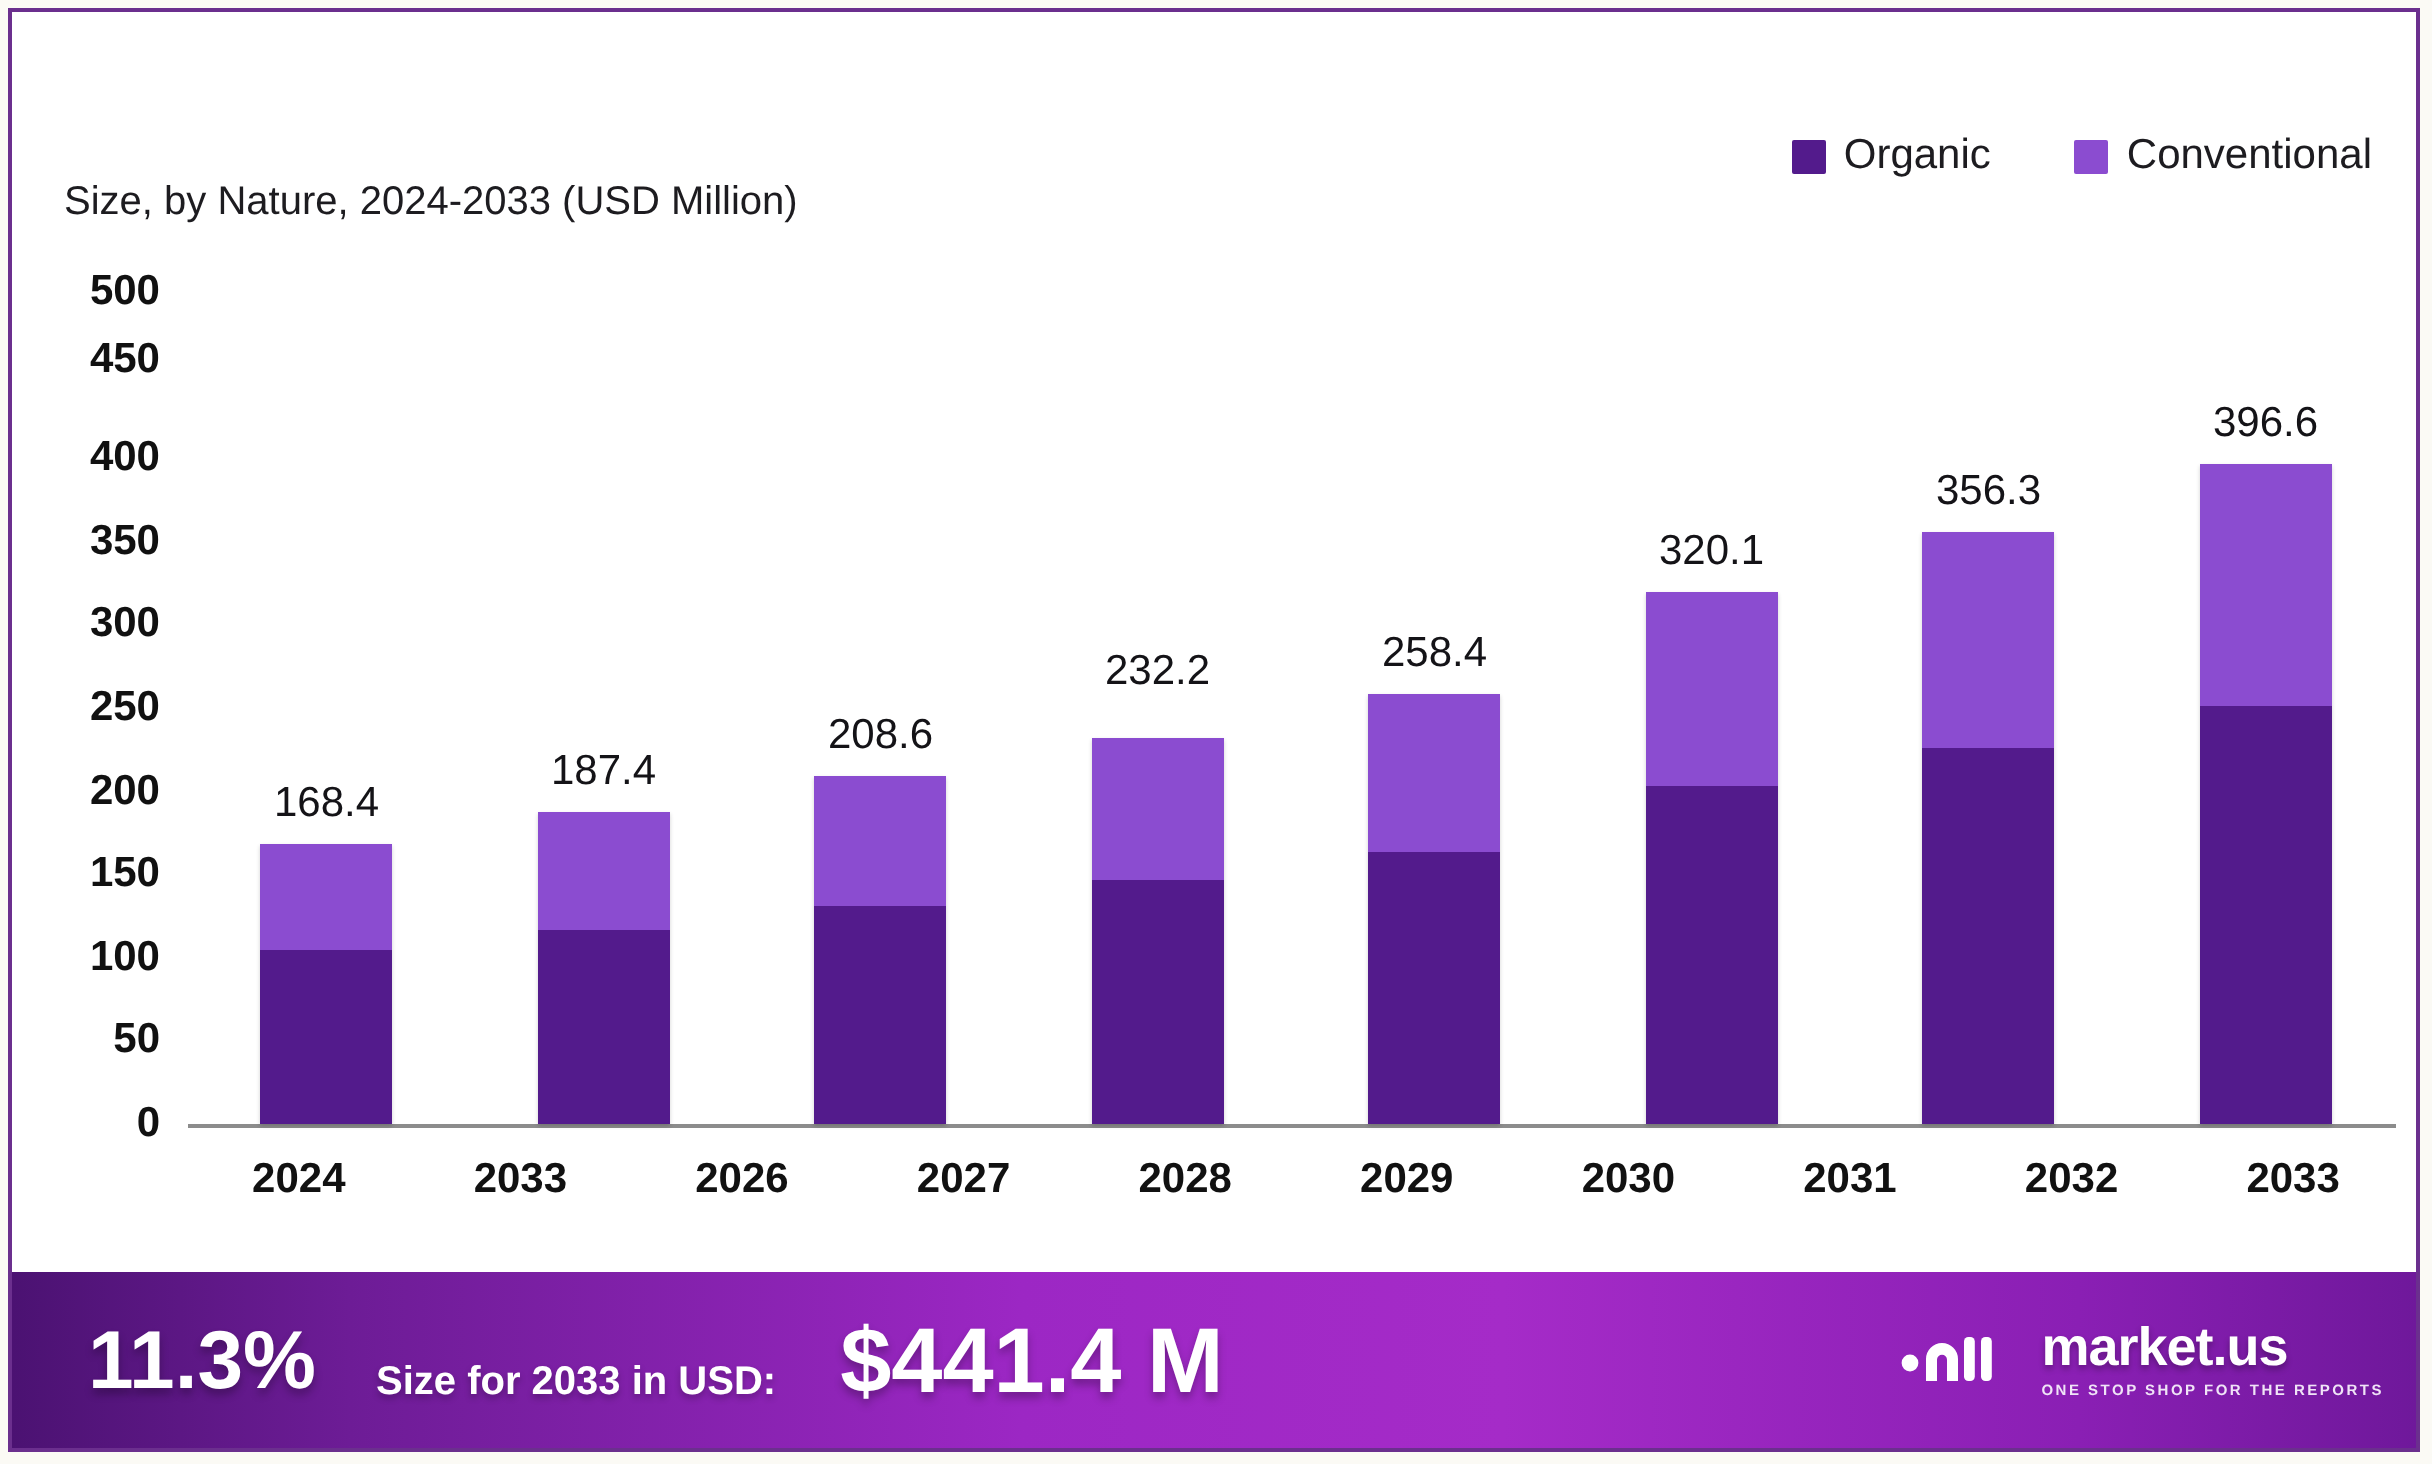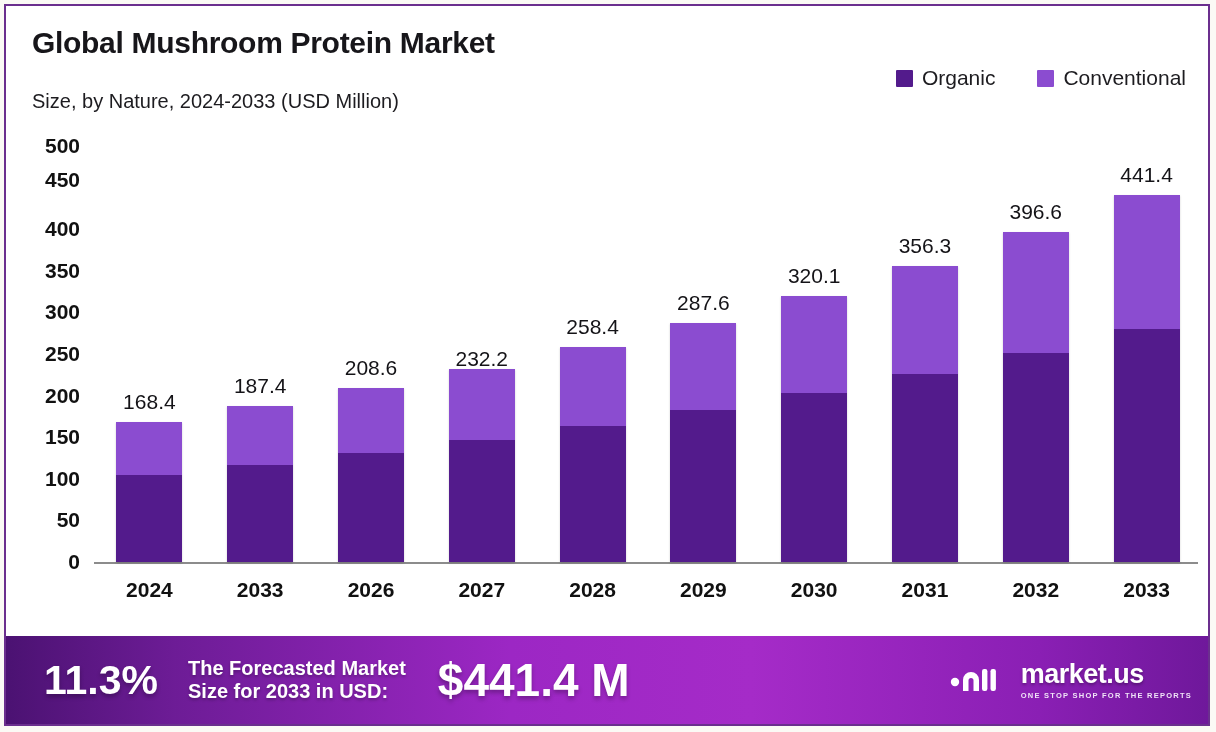--- a/index.html
+++ b/index.html
@@ -120,21 +120,20 @@
     color:#f0e3f7;font-size:7.5px;font-weight:bold;
     letter-spacing:1.25px;margin-top:3px;white-space:nowrap;
   }
 </style>
 </head>
 <body>
 
 <div id="frame">
 
   <div class="header">
-    <div class="title">Global Mushroom Protein Market</div>
     <div class="subtitle">Size, by Nature, 2024-2033 (USD Million)</div>
     <div class="legend" id="legend">
         <div class="legend-item">
           <span class="legend-swatch" style="background: rgb(83, 27, 140);"></span>
           <span class="legend-label">Organic</span>
         </div>
         <div class="legend-item">
           <span class="legend-swatch" style="background: rgb(139, 76, 208);"></span>
           <span class="legend-label">Conventional</span>
         </div>
@@ -172,66 +171,52 @@
           </div>
         </div>
         <div class="bar-slot">
           <div class="bar-value" style="top: 232.445px;">208.6</div>
           <div class="bar" style="height: 173.555px; top: 264.445px;">
             <div class="seg-top" style="height: 64.9792px; background: rgb(139, 76, 208);"></div>
             <div class="seg-bottom" style="height: 108.576px; background: rgb(83, 27, 140);"></div>
           </div>
         </div>
         <div class="bar-slot">
-          <div class="bar-value" style="top: 223px;">232.2</div>
+          <div class="bar-value" style="top: 200px;">232.2</div>
           <div class="bar" style="height: 193.19px; top: 244.81px;">
             <div class="seg-top" style="height: 71.3024px; background: rgb(139, 76, 208);"></div>
             <div class="seg-bottom" style="height: 121.888px; background: rgb(83, 27, 140);"></div>
           </div>
         </div>
         <div class="bar-slot">
           <div class="bar-value" style="top: 191.011px;">258.4</div>
           <div class="bar" style="height: 214.989px; top: 223.011px;">
             <div class="seg-top" style="height: 78.5408px; background: rgb(139, 76, 208);"></div>
             <div class="seg-bottom" style="height: 136.448px; background: rgb(83, 27, 140);"></div>
           </div>
         </div>
         <div class="bar-slot">
-          <div class="bar-value" style="top: 166.717px;">287.6</div>
-          <div class="bar" style="height: 239.283px; top: 198.717px;">
-            <div class="seg-top" style="height: 87.4432px; background: rgb(139, 76, 208);"></div>
-            <div class="seg-bottom" style="height: 151.84px; background: rgb(83, 27, 140);"></div>
-          </div>
-        </div>
-        <div class="bar-slot">
           <div class="bar-value" style="top: 139.677px;">320.1</div>
           <div class="bar" style="height: 266.323px; top: 171.677px;">
             <div class="seg-top" style="height: 97.4272px; background: rgb(139, 76, 208);"></div>
             <div class="seg-bottom" style="height: 168.896px; background: rgb(83, 27, 140);"></div>
           </div>
         </div>
         <div class="bar-slot">
           <div class="bar-value" style="top: 109.558px;">356.3</div>
           <div class="bar" style="height: 296.442px; top: 141.558px;">
             <div class="seg-top" style="height: 108.41px; background: rgb(139, 76, 208);"></div>
             <div class="seg-bottom" style="height: 188.032px; background: rgb(83, 27, 140);"></div>
           </div>
         </div>
         <div class="bar-slot">
           <div class="bar-value" style="top: 76.0288px;">396.6</div>
           <div class="bar" style="height: 329.971px; top: 108.029px;">
             <div class="seg-top" style="height: 120.723px; background: rgb(139, 76, 208);"></div>
             <div class="seg-bottom" style="height: 209.248px; background: rgb(83, 27, 140);"></div>
-          </div>
-        </div>
-        <div class="bar-slot">
-          <div class="bar-value" style="top: 38.7552px;">441.4</div>
-          <div class="bar" style="height: 367.245px; top: 70.7552px;">
-            <div class="seg-top" style="height: 134.285px; background: rgb(139, 76, 208);"></div>
-            <div class="seg-bottom" style="height: 232.96px; background: rgb(83, 27, 140);"></div>
           </div>
         </div>
       </div>
     <div class="xlabels" id="xlabels" style="top: 454px;">
         <div class="xlabel">2024</div>
         <div class="xlabel">2033</div>
         <div class="xlabel">2026</div>
         <div class="xlabel">2027</div>
         <div class="xlabel">2028</div>
         <div class="xlabel">2029</div>
@@ -242,21 +227,21 @@
       </div>
   </div>
 
   <div class="banner">
     <div class="banner-block cagr-block">
       <div class="banner-big cagr-value">11.3%</div>
     </div>
 
     <div class="banner-block fc-block">
       <div class="banner-text">
-        <span>The Forecasted Market</span><br>
+        <br>
         <span>Size for 2033 in USD:</span>
       </div>
       <div class="banner-big fc-value">$441.4 M</div>
     </div>
 
     <div class="logo">
       <span class="logo-mark">
         <svg width="52" height="40" viewBox="0 0 52 40" aria-hidden="true">
           <circle cx="6" cy="24" r="4.2" fill="#ffffff"></circle>
           <path d="M14 33 L14 22 a8 8 0 0 1 16 0 L30 33 L24.5 33 L24.5 22.4 a2.5 2.5 0 0 0 -5 0 L19.5 33 Z" fill="#ffffff"></path>

